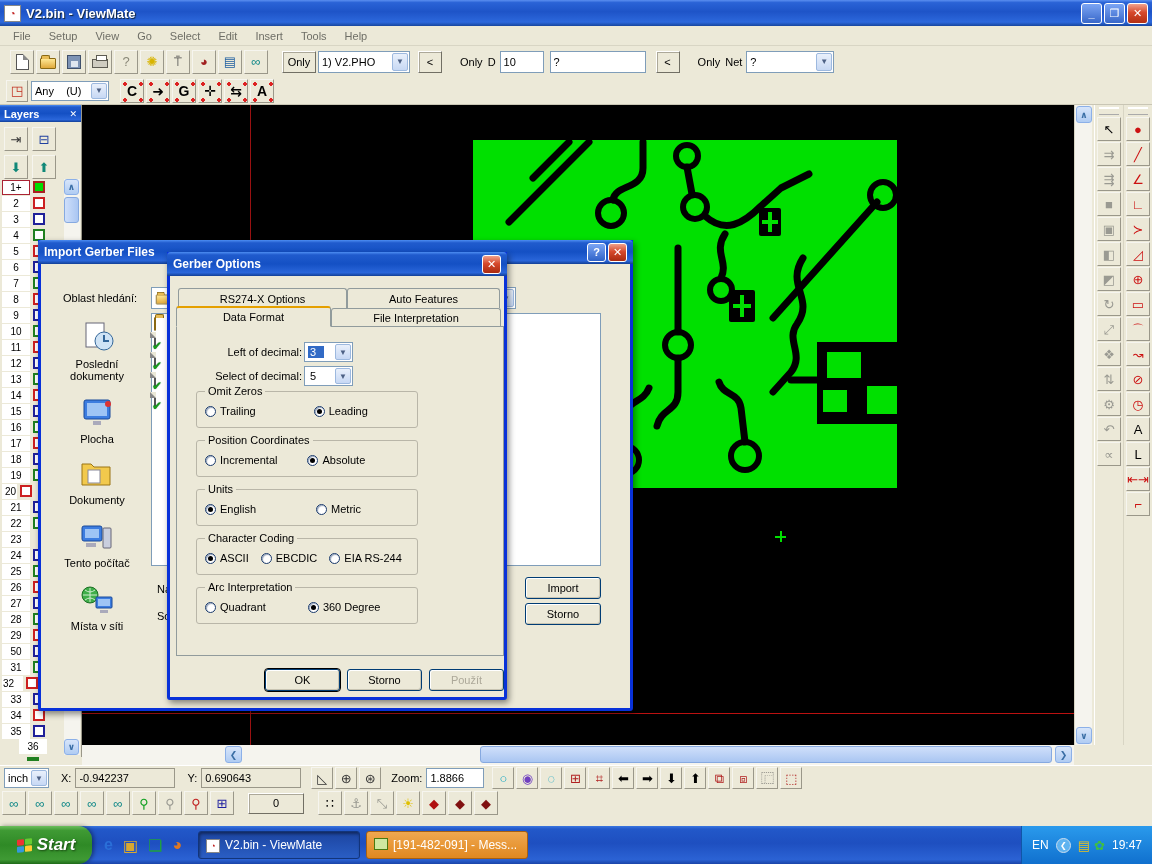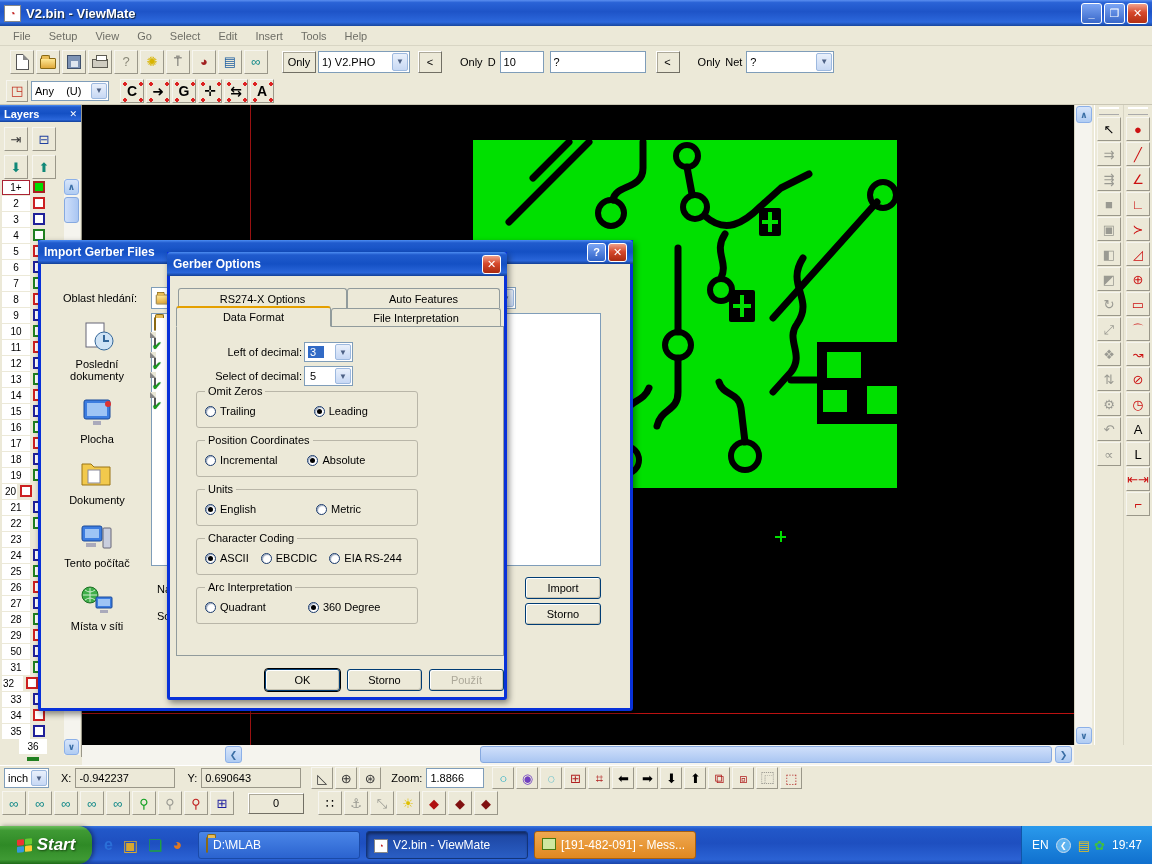--- a/index.html
+++ b/index.html
@@ -801,24 +801,20 @@
     </span>
     <span>Start</span>
   </div>
   <span id="quicklaunch" class="abs" style="left:104px;top:0;height:38px;display:flex;align-items:center;gap:10px;">
       <span style="color:#2a6fd8;font-size:16px;font-weight:bold;">e</span>
       <span style="color:#d8a830;font-size:16px;font-weight:bold;">▣</span>
       <span style="color:#20a040;font-size:16px;font-weight:bold;">❏</span>
       <span style="color:#e07820;font-size:16px;font-weight:bold;">◕</span>
     </span>
   <span id="tasks" class="abs" style="left:198px;top:0;display:flex;gap:6px;">
-      <span class="taskbtn" style="width:162px;background:linear-gradient(180deg,#4a86e8,#2b63cf);border:1px solid #1a4aa8;">
-     <span><i class="shape-folder" style="transform:scale(.8);"></i></span>
-     <span style="overflow:hidden;white-space:nowrap;">D:\MLAB</span>
-      </span>
       <span class="taskbtn" style="width:162px;background:linear-gradient(180deg,#1c44a0,#2a5ec4);border:1px solid #12347a;box-shadow:inset 1px 2px 3px rgba(0,0,0,.4);">
      <span><span style="width:14px;height:14px;background:#fff;border:1px solid #888;display:inline-flex;align-items:center;justify-content:center;font-size:9px;color:#c02020;">◔</span></span>
      <span style="overflow:hidden;white-space:nowrap;">V2.bin - ViewMate</span>
       </span>
       <span class="taskbtn" style="width:162px;background:linear-gradient(180deg,#f0a850,#e08820);border:1px solid #a86010;">
      <span><span style="width:14px;height:12px;background:#cfe8a0;border:1px solid #4a7a10;display:inline-block;"></span></span>
      <span style="overflow:hidden;white-space:nowrap;">[191-482-091] - Mess...</span>
       </span>
     </span>
   <div class="abs" style="right:0;top:0;height:38px;background:linear-gradient(180deg,#2a9aec,#1070ce);border-left:1px solid #1055a8;display:flex;align-items:center;gap:7px;padding:0 10px;color:#fff;">

